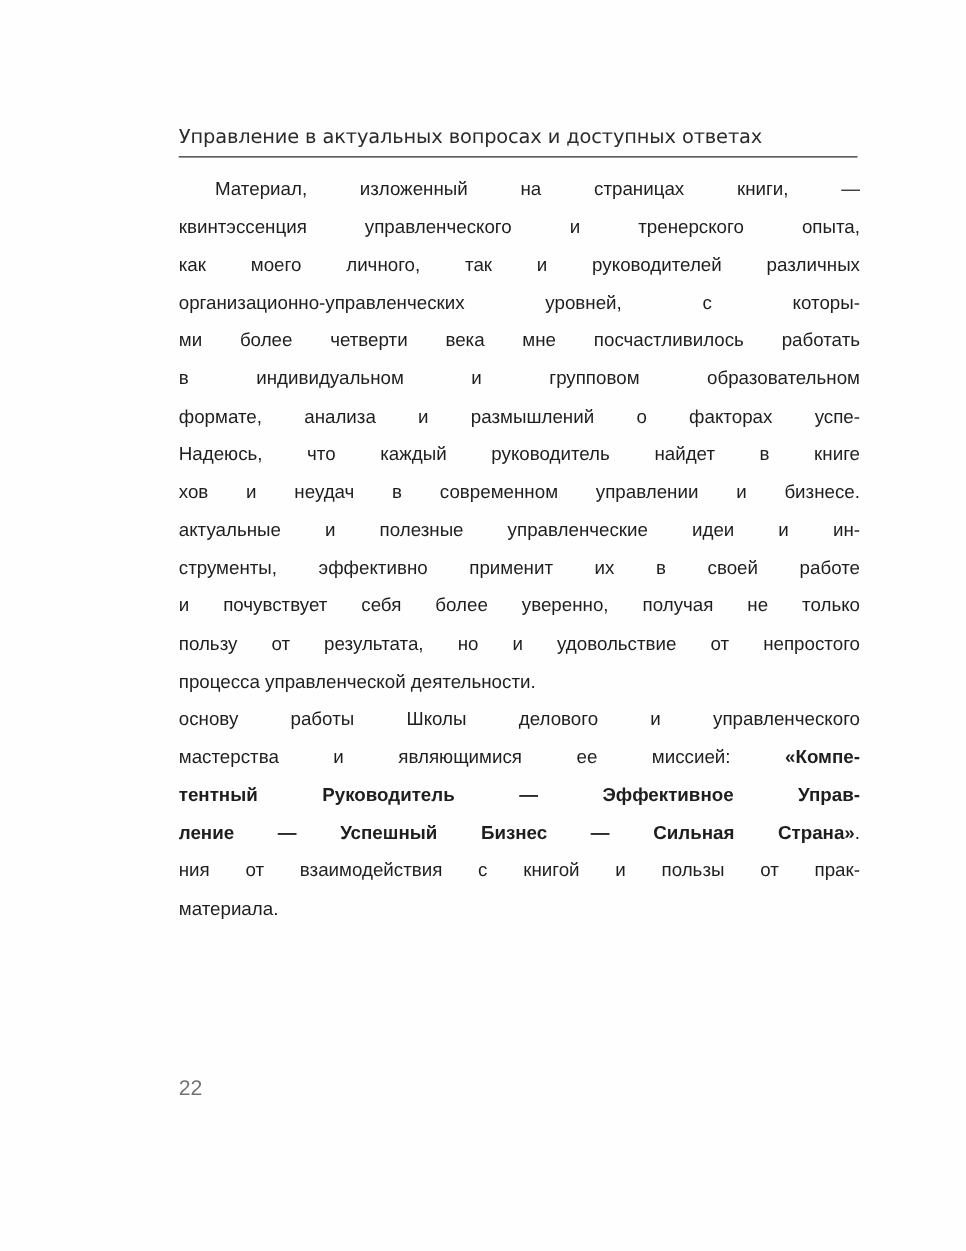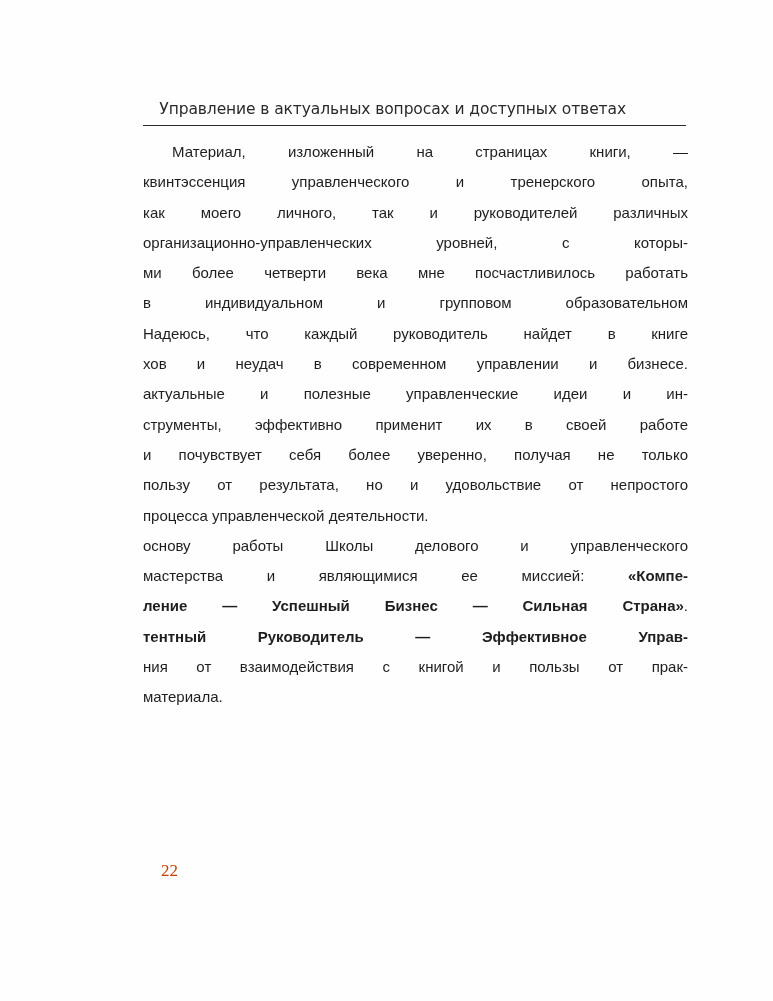--- a/index.html
+++ b/index.html
@@ -3,66 +3,67 @@
 <meta charset="utf-8">
 <style>
   html, body { margin: 0; padding: 0; }
   body {
     width: 773px; height: 1001px; background: #ffffff;
     position: relative; overflow: hidden;
   }
   .page { position: absolute; left: 0; top: 0; width: 773px; height: 1001px; background: #fefefe; }
   .running-head {
     position: absolute; left: 143px; width: 543px; top: 100px;
-    text-align: right; padding-right: 60px; box-sizing: border-box;
+    padding-right: 60px; box-sizing: border-box;
     font-family: "DejaVu Sans", sans-serif; font-size: 15.5px; color: #2a2a2a;
     letter-spacing: -0.1px;
   }
   .rule {
     position: absolute; left: 143px; top: 125px; width: 543px; height: 0;
     border-top: 1.5px solid #2a2a2a;
   }
   .body {
     position: absolute; left: 143px; top: 137px; width: 545px;
     font-family: Liberation Sans, sans-serif;
     font-size: 15px; line-height: 30.3px; color: #1e1e1e;
   }
   .line { white-space: nowrap; text-align: justify; text-align-last: justify; display: block; height: 30.3px; }
   .line.last { text-align-last: left; }
   .indent { padding-left: 29px; }
   .bold { font-weight: bold; }
   .page-number {
-    position: absolute; left: 161px; top: 861px;
-    font-family: Liberation Serif, serif; font-size: 17px; color: #c2410c;
+    position: absolute; left: 143px; top: 861px;
+    font-family: Liberation Sans, sans-serif; font-size: 17px; color: #737373;
   }
 </style>
 </head>
 <body>
 
 <div class="page">
   <div class="running-head">Управление в актуальных вопросах и доступных ответах</div>
   <div class="rule"></div>
 
   <div class="body">
     <span class="line indent">Материал, изложенный на страницах книги, —</span>
     <span class="line">квинтэссенция управленческого и тренерского опыта,</span>
     <span class="line">как моего личного, так и руководителей различных</span>
     <span class="line">организационно-управленческих уровней, с которы-</span>
     <span class="line">ми более четверти века мне посчастливилось работать</span>
     <span class="line">в индивидуальном и групповом образовательном</span>
+    <span class="line">формате, анализа и размышлений о факторах успе-</span>
     <span class="line">Надеюсь, что каждый руководитель найдет в книге</span>
     <span class="line">хов и неудач в современном управлении и бизнесе.</span>
     <span class="line">актуальные и полезные управленческие идеи и ин-</span>
     <span class="line">струменты, эффективно применит их в своей работе</span>
     <span class="line">и почувствует себя более уверенно, получая не только</span>
     <span class="line">пользу от результата, но и удовольствие от непростого</span>
     <span class="line last">процесса управленческой деятельности.</span>
 
     <span class="line">основу работы Школы делового и управленческого</span>
     <span class="line"><span>мастерства и являющимися ее миссией: </span><span class="bold">«Компе-</span></span>
+    <span class="line bold">тентный Руководитель — Эффективное Управ-</span>
     <span class="line"><span class="bold">ление — Успешный Бизнес — Сильная Страна»</span><span>.</span></span>
-    <span class="line bold">тентный Руководитель — Эффективное Управ-</span>
     <span class="line">ния от взаимодействия с книгой и пользы от прак-</span>
     <span class="line last">материала.</span>
   </div>
 
   <div class="page-number">22</div>
 </div>
 
 </body></html>

